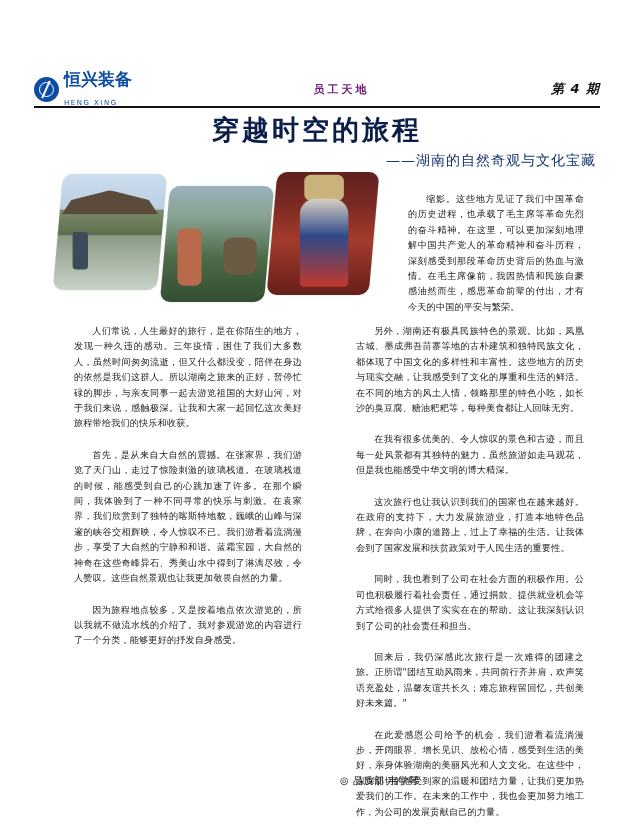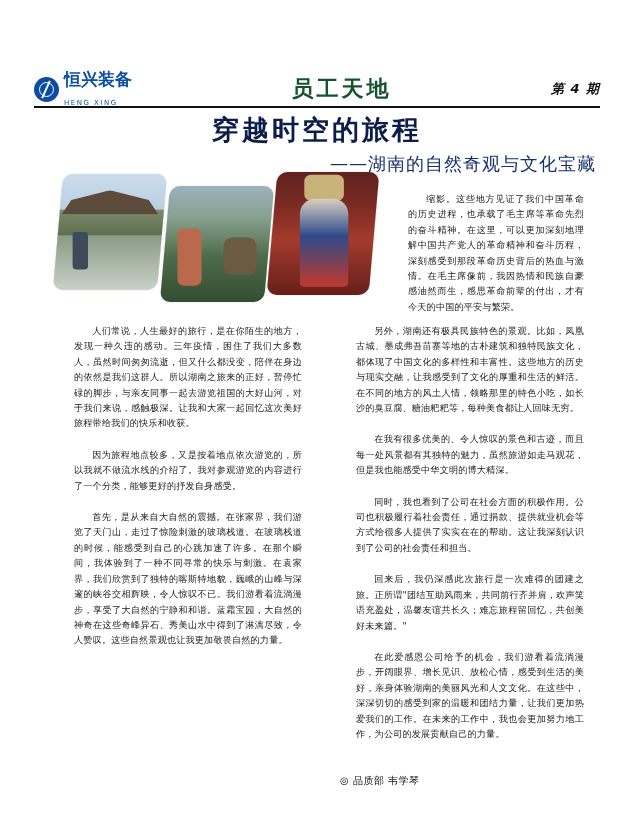--- a/index.html
+++ b/index.html
@@ -77,24 +77,24 @@
     letter-spacing: 0px;
     font-family: "DejaVu Sans", "Liberation Sans", sans-serif;
   }
   .brand-en {
     font-size: 7px;
     color: #0b4da2;
     letter-spacing: 1.5px;
     margin-top: 12px;
   }
   .masthead-title {
-    font-size: 22px;
+    font-size: 11px;
     font-weight: bold;
     letter-spacing: 3px;
-    color: #14532d;
+    color: #701a75;
   }
   .issue {
     font-size: 13px;
     font-weight: bold;
     color: #111;
     letter-spacing: 1px;
     font-style: italic;
   }
   .rule {
     position: absolute;
@@ -117,21 +117,21 @@
     letter-spacing: 3px;
     color: #0b1d4a;
     font-family: "DejaVu Serif", "Liberation Serif", serif;
   }
   .subhead {
     position: absolute;
     left: 34px;
     top: 152px;
     width: 566px;
     text-align: right;
-    font-size: 18px;
+    font-size: 14px;
     color: #14306b;
     letter-spacing: 1px;
     font-family: "DejaVu Serif", "Liberation Serif", serif;
   }
   .subhead-line {
     display: inline-block;
     padding-right: 4px;
   }
 
   
@@ -294,27 +294,28 @@
       <div class="inner ph3"></div>
     </div>
   </div>
 
   <div class="col col-right-top">
     <p>缩影。这些地方见证了我们中国革命的历史进程，也承载了毛主席等革命先烈的奋斗精神。在这里，可以更加深刻地理解中国共产党人的革命精神和奋斗历程，深刻感受到那段革命历史背后的热血与激情。在毛主席像前，我因热情和民族自豪感油然而生，感思革命前辈的付出，才有今天的中国的平安与繁荣。</p>
   </div>
 
   <div class="col col-left">
     <p>人们常说，人生最好的旅行，是在你陌生的地方，发现一种久违的感动。三年疫情，困住了我们大多数人，虽然时间匆匆流逝，但又什么都没变，陪伴在身边的依然是我们这群人。所以湖南之旅来的正好，暂停忙碌的脚步，与亲友同事一起去游览祖国的大好山河，对于我们来说，感触极深。让我和大家一起回忆这次美好旅程带给我们的快乐和收获。</p>
+    <p>首先，是从来自大自然的震撼。在张家界，我们游览了天门山，走过了惊险刺激的玻璃栈道。在玻璃栈道的时候，能感受到自己的心跳加速了许多。在那个瞬间，我体验到了一种不同寻常的快乐与刺激。在袁家界，我们欣赏到了独特的喀斯特地貌，巍峨的山峰与深邃的峡谷交相辉映，令人惊叹不已。我们游看着流淌漫步，享受了大自然的宁静和和谐。蓝霜宝园，大自然的神奇在这些奇峰异石、秀美山水中得到了淋漓尽致，令人赞叹。这些自然景观也让我更加敬畏自然的力量。</p>
     <p>因为旅程地点较多，又是按着地点依次游览的，所以我就不做流水线的介绍了。我对参观游览的内容进行了一个分类，能够更好的抒发自身感受。</p>
-    <p>首先，是从来自大自然的震撼。在张家界，我们游览了天门山，走过了惊险刺激的玻璃栈道。在玻璃栈道的时候，能感受到自己的心跳加速了许多。在那个瞬间，我体验到了一种不同寻常的快乐与刺激。在袁家界，我们欣赏到了独特的喀斯特地貌，巍峨的山峰与深邃的峡谷交相辉映，令人惊叹不已。我们游看着流淌漫步，享受了大自然的宁静和和谐。蓝霜宝园，大自然的神奇在这些奇峰异石、秀美山水中得到了淋漓尽致，令人赞叹。这些自然景观也让我更加敬畏自然的力量。</p>
   </div>
 
   <div class="col col-right">
     <p>另外，湖南还有极具民族特色的景观。比如，凤凰古城、墨成弗吾苗寨等地的古朴建筑和独特民族文化，都体现了中国文化的多样性和丰富性。这些地方的历史与现实交融，让我感受到了文化的厚重和生活的鲜活。在不同的地方的风土人情，领略那里的特色小吃，如长沙的臭豆腐、糖油粑粑等，每种美食都让人回味无穷。</p>
     <p>在我有很多优美的、令人惊叹的景色和古迹，而且每一处风景都有其独特的魅力，虽然旅游如走马观花，但是我也能感受中华文明的博大精深。</p>
+    <p>这次旅行也让我认识到我们的国家也在越来越好。在政府的支持下，大力发展旅游业，打造本地特色品牌，在奔向小康的道路上，过上了幸福的生活。让我体会到了国家发展和扶贫政策对于人民生活的重要性。</p>
     <p>同时，我也看到了公司在社会方面的积极作用。公司也积极履行着社会责任，通过捐款、提供就业机会等方式给很多人提供了实实在在的帮助。这让我深刻认识到了公司的社会责任和担当。</p>
     <p>回来后，我仍深感此次旅行是一次难得的团建之旅。正所谓"团结互助风雨来，共同前行齐并肩，欢声笑语充盈处，温馨友谊共长久；难忘旅程留回忆，共创美好未来篇。"</p>
     <p>在此爱感恩公司给予的机会，我们游看着流淌漫步，开阔眼界、增长见识、放松心情，感受到生活的美好，亲身体验湖南的美丽风光和人文文化。在这些中，深深切切的感受到家的温暖和团结力量，让我们更加热爱我们的工作。在未来的工作中，我也会更加努力地工作，为公司的发展贡献自己的力量。</p>
   </div>
 
   <div class="signature">◎ 品质部  韦学琴</div>
 
 </div>
 
 </body></html>

